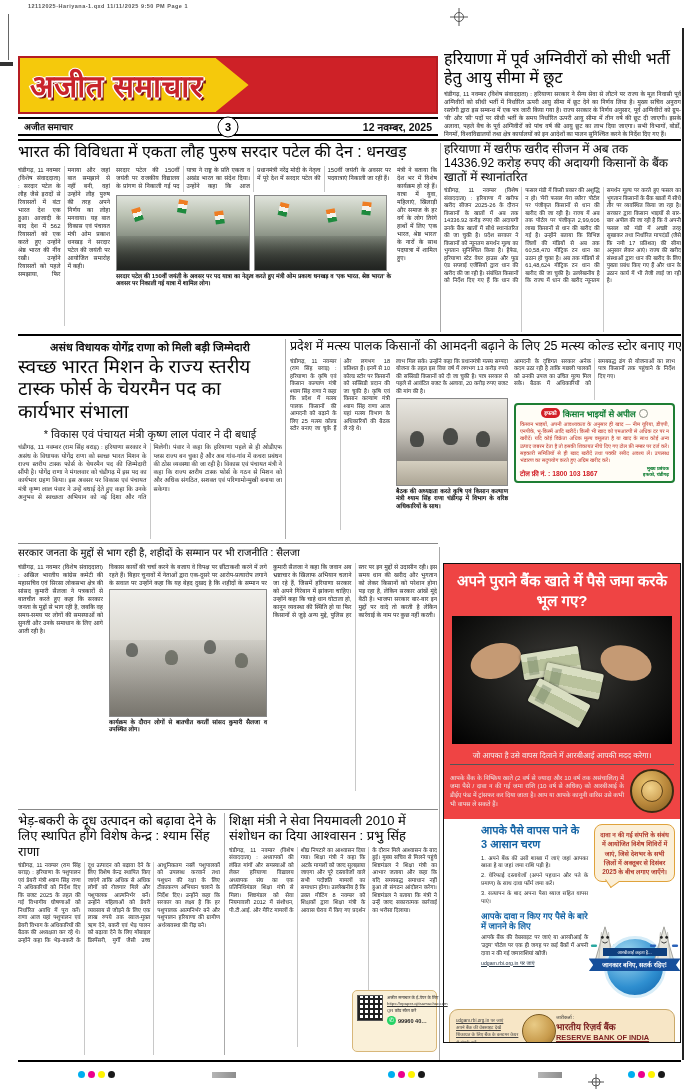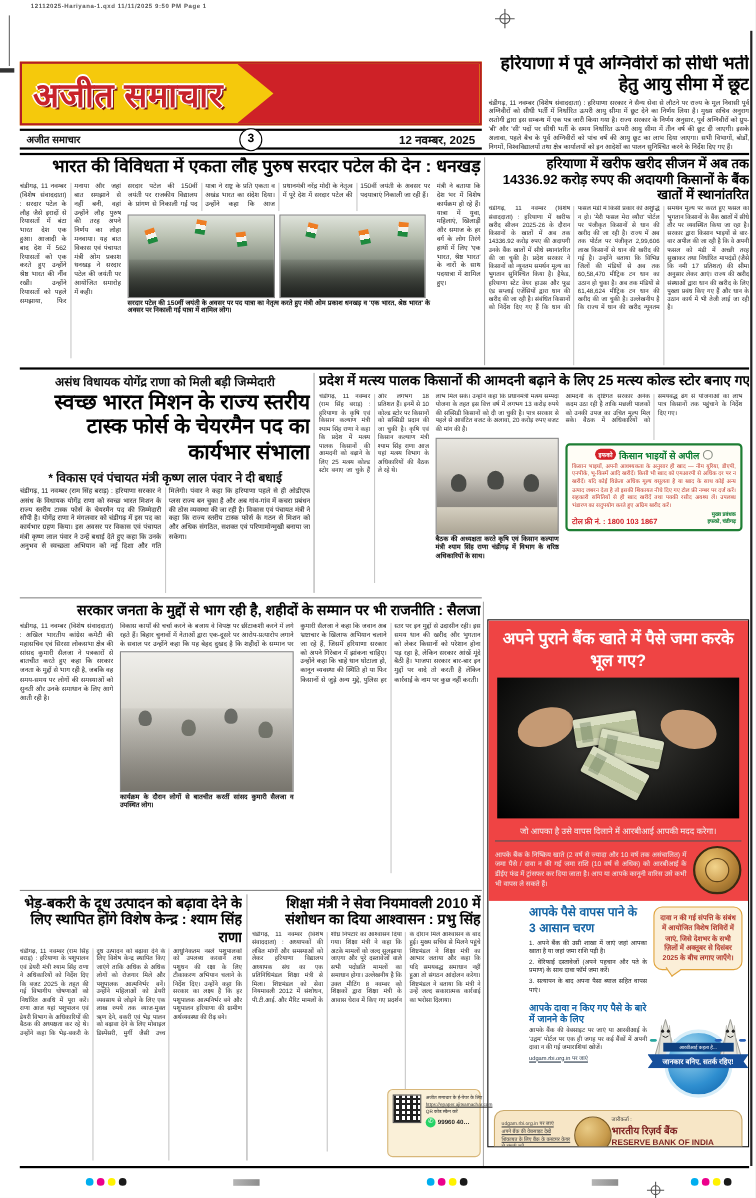--- a/index.html
+++ b/index.html
@@ -35,23 +35,23 @@
   .mast-strip { position:relative; margin-top:3px; height:19px; border-top:2px solid #000; border-bottom:2px solid #000;
     display:flex; align-items:center; justify-content:space-between; padding:0 6px; }
   .mast-strip .small-name { font-size:9px; font-weight:bold; color:#111; }
   .mast-strip .date { font-size:10.5px; font-weight:bold; color:#111; }
   .page-circle { position:absolute; left:50%; top:50%; transform:translate(-50%,-50%); width:21px; height:21px;
     background:#fff; border:1.5px solid #000; border-radius:50%; display:flex; align-items:center; justify-content:center;
     font-size:11px; font-weight:bold; }
 
   
   .art { position:absolute; overflow:hidden; }
-  .hl { font-weight:700; color:#050505; text-align:right; line-height:1.18; font-family:"Liberation Sans","DejaVu Sans",sans-serif; }
+  .hl { font-weight:400; color:#050505; text-align:left; line-height:1.18; font-family:"Liberation Sans","DejaVu Sans",sans-serif; }
   .kicker { font-size:11px; font-weight:800; text-align:center; color:#111; margin-bottom:2px; }
-  .subhead { font-size:11px; font-weight:700; text-align:center; color:#111; margin:3px 0 2px; }
+  .subhead { font-size:11px; font-weight:400; text-align:center; color:#111; margin:3px 0 2px; }
   .bt { font-size:6px; line-height:1.34; text-align:justify; color:#1b1b1b; column-gap:7px; column-rule:1px solid #c8c8c8; overflow:hidden; }
   .cols2 { column-count:2; } .cols3 { column-count:3; }
   .caption { font-size:6px; font-weight:bold; color:#0e0e0e; line-height:1.25; text-align:justify; margin-top:2px; }
 
   
   .photo { position:relative; overflow:hidden; border:1px solid #888; }
   .photo-crowd { background:linear-gradient(180deg,#dfe3db 0%,#bcc3b4 25%,#8f978a 52%,#5d6358 78%,#3c403b 100%); }
   .photo-crowd::after { content:""; position:absolute; left:0; right:0; bottom:0; height:46%;
     background:linear-gradient(180deg,rgba(46,50,46,.15),rgba(26,28,26,.8)); }
   .flag { position:absolute; width:9px; height:13px; z-index:2;
@@ -240,21 +240,21 @@
               <span>इफको, चंडीगढ़</span></span>
           </div>
         </div>
       </div>
     </div>
   </div>
 
   <div class="hrule" style="left:18px;top:543px;width:420px;height:1px;background:#888"></div>
 
   <div class="art" style="left:18px;top:547px;width:419px;height:258px">
-    <h2 class="hl" style="font-size:13px;white-space:nowrap">सरकार जनता के मुद्दों से भाग रही है, शहीदों के सम्मान पर भी राजनीति : सैलजा</h2>
+    <h2 class="hl" style="font-size:10px;white-space:nowrap">सरकार जनता के मुद्दों से भाग रही है, शहीदों के सम्मान पर भी राजनीति : सैलजा</h2>
     <div style="display:flex;gap:6px;margin-top:4px">
       <div class="bt" style="width:85px;height:228px">चंडीगढ़, 11 नवम्बर (विशेष संवाददाता) : अखिल भारतीय कांग्रेस कमेटी की महासचिव एवं सिरसा लोकसभा क्षेत्र की सांसद कुमारी सैलजा ने पत्रकारों से बातचीत करते हुए कहा कि सरकार जनता के मुद्दों से भाग रही है, जबकि वह समय-समय पर लोगों की समस्याओं को सुनती और उनके समाधान के लिए आगे आती रही है।</div>
       <div style="width:158px">
         <div class="bt" style="height:24px">विकास कार्यों की चर्चा करने के बजाय वे विपक्ष पर छींटाकशी करने में लगे रहते हैं। बिहार चुनावों में नेताओं द्वारा एक-दूसरे पर आरोप-प्रत्यारोप लगाने के सवाल पर उन्होंने कहा कि यह बेहद दुखद है कि शहीदों के सम्मान पर भी राजनीति की जा रही है।</div>
         <div class="photo photo-gathering" style="width:158px;height:128px;margin-top:2px">
           <span class="blob" style="left:10%;top:42%;width:12px;height:14px;background:#6b6d68"></span>
           <span class="blob" style="left:35%;top:48%;width:13px;height:15px;background:#77796f"></span>
           <span class="blob" style="left:60%;top:40%;width:12px;height:14px;background:#6b6d68"></span>
           <span class="blob" style="left:80%;top:50%;width:13px;height:15px;background:#77796f"></span>
         </div>

